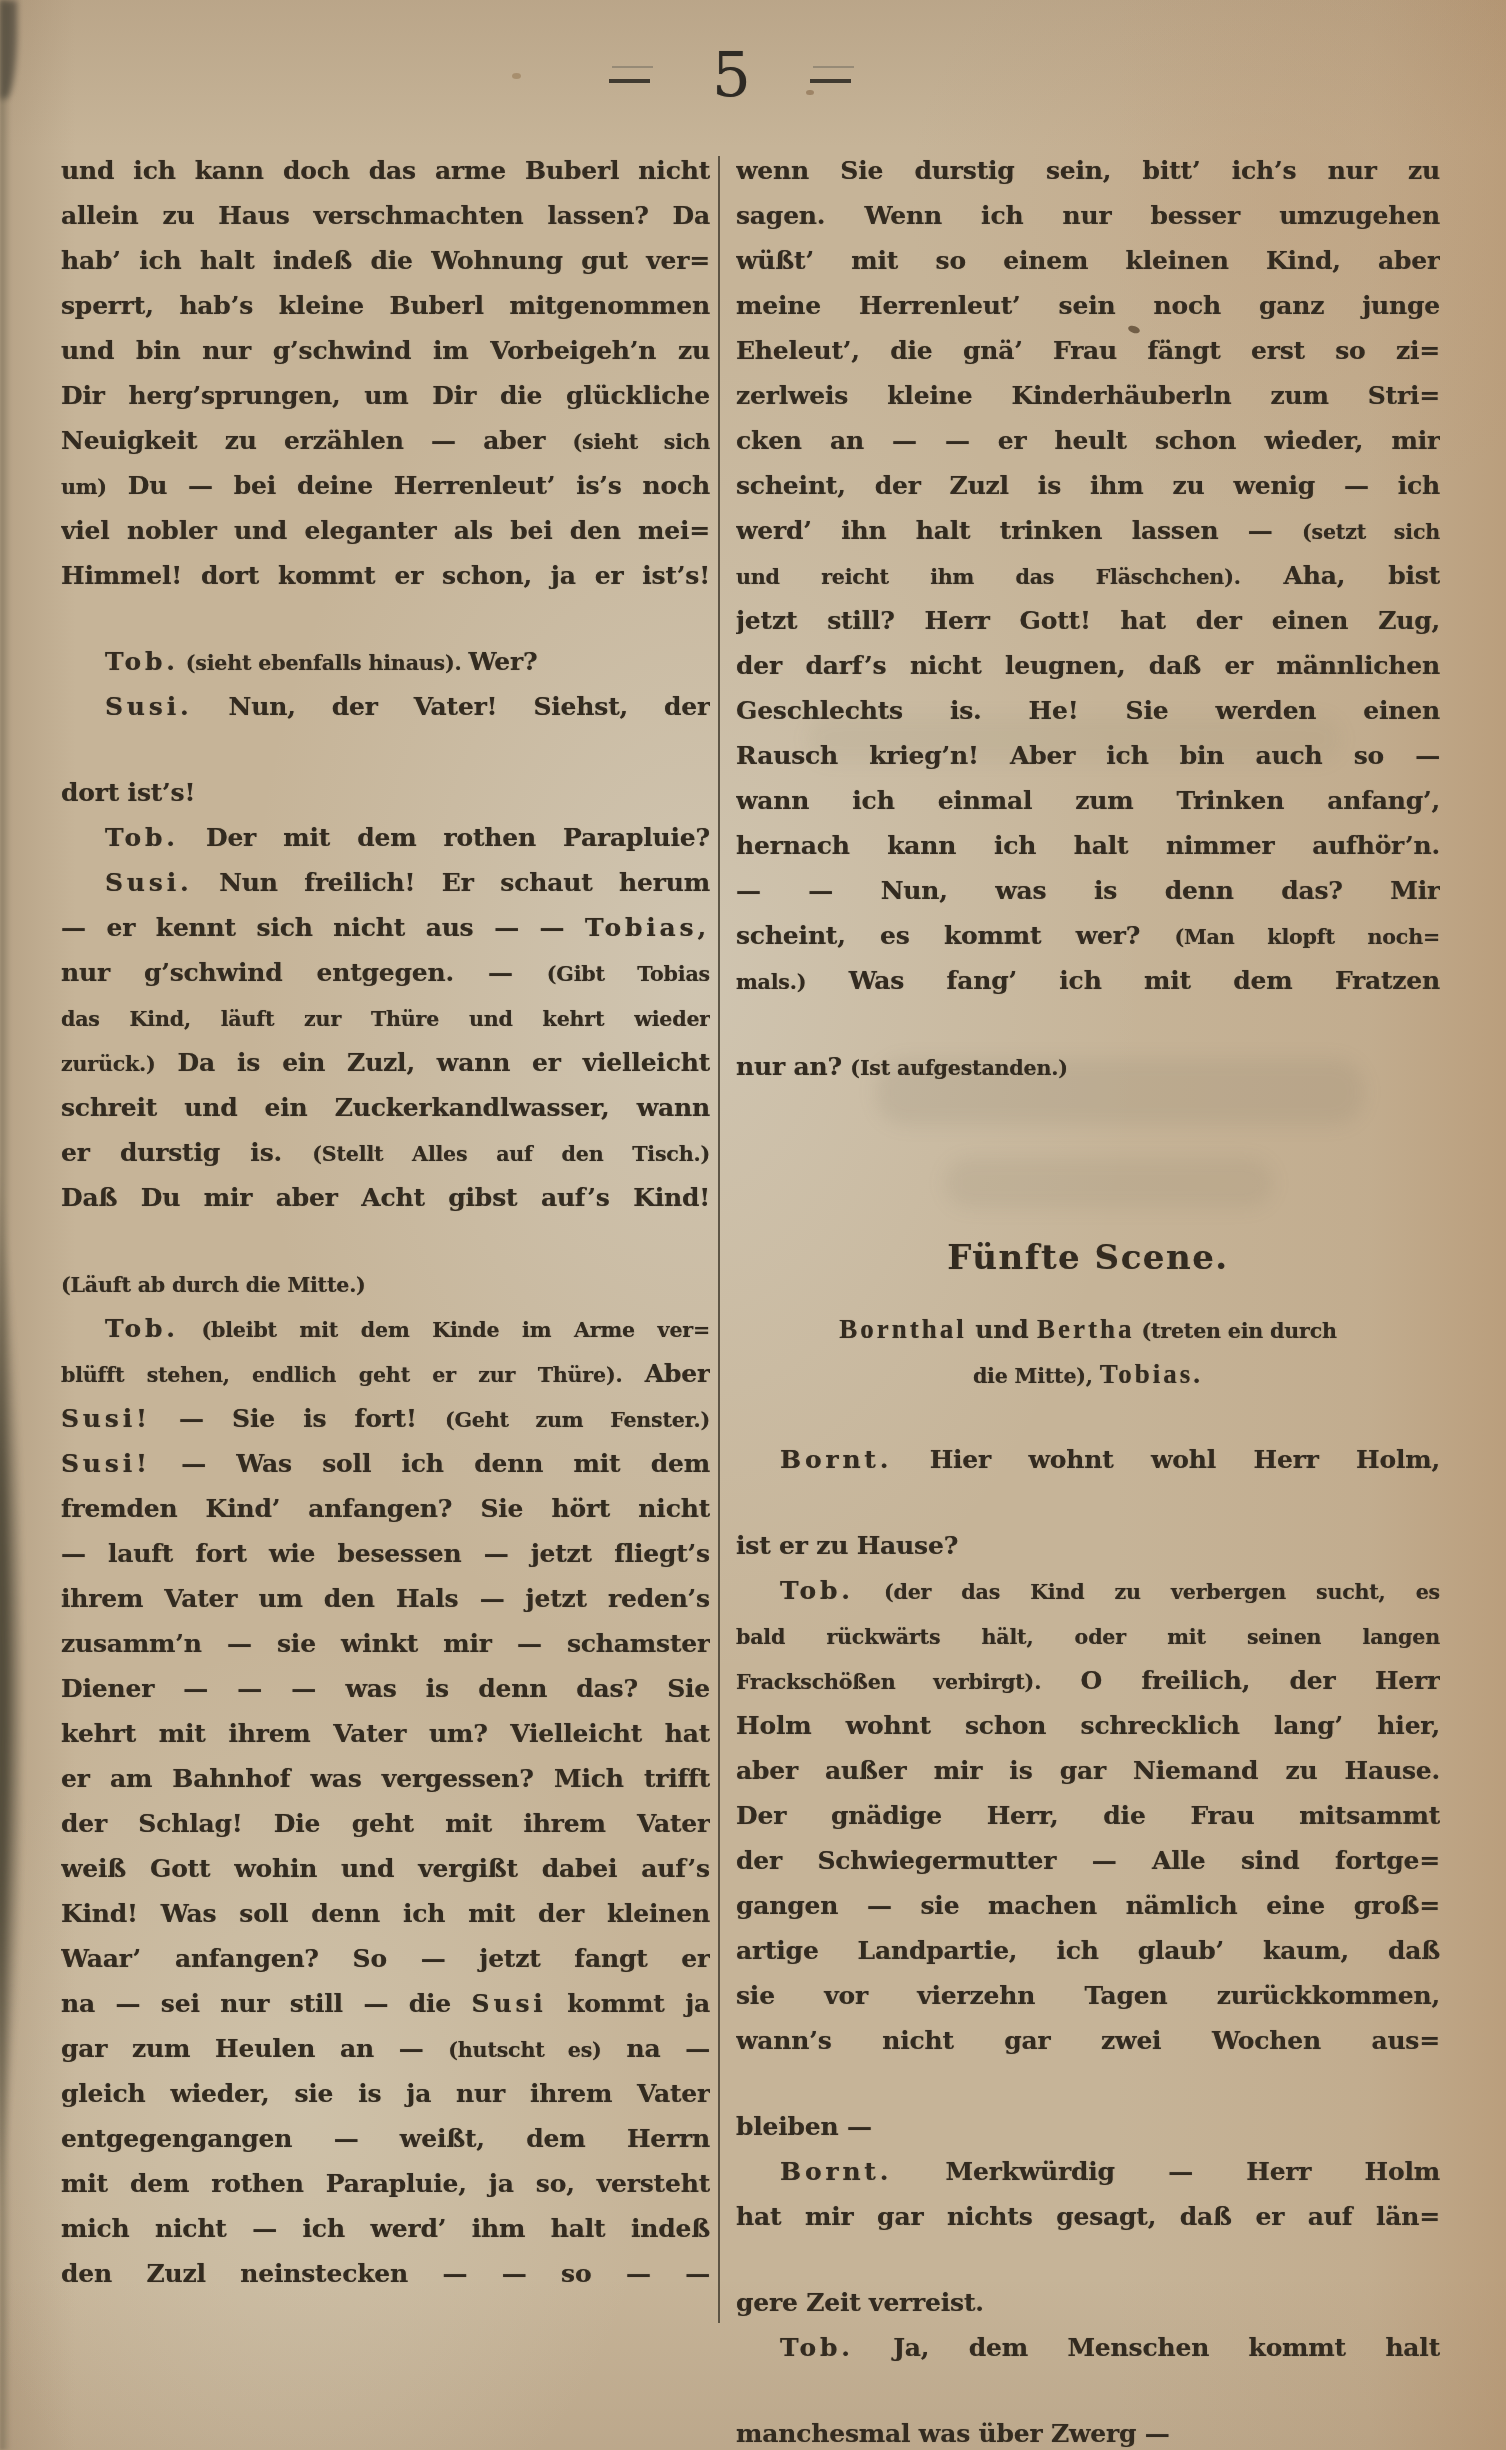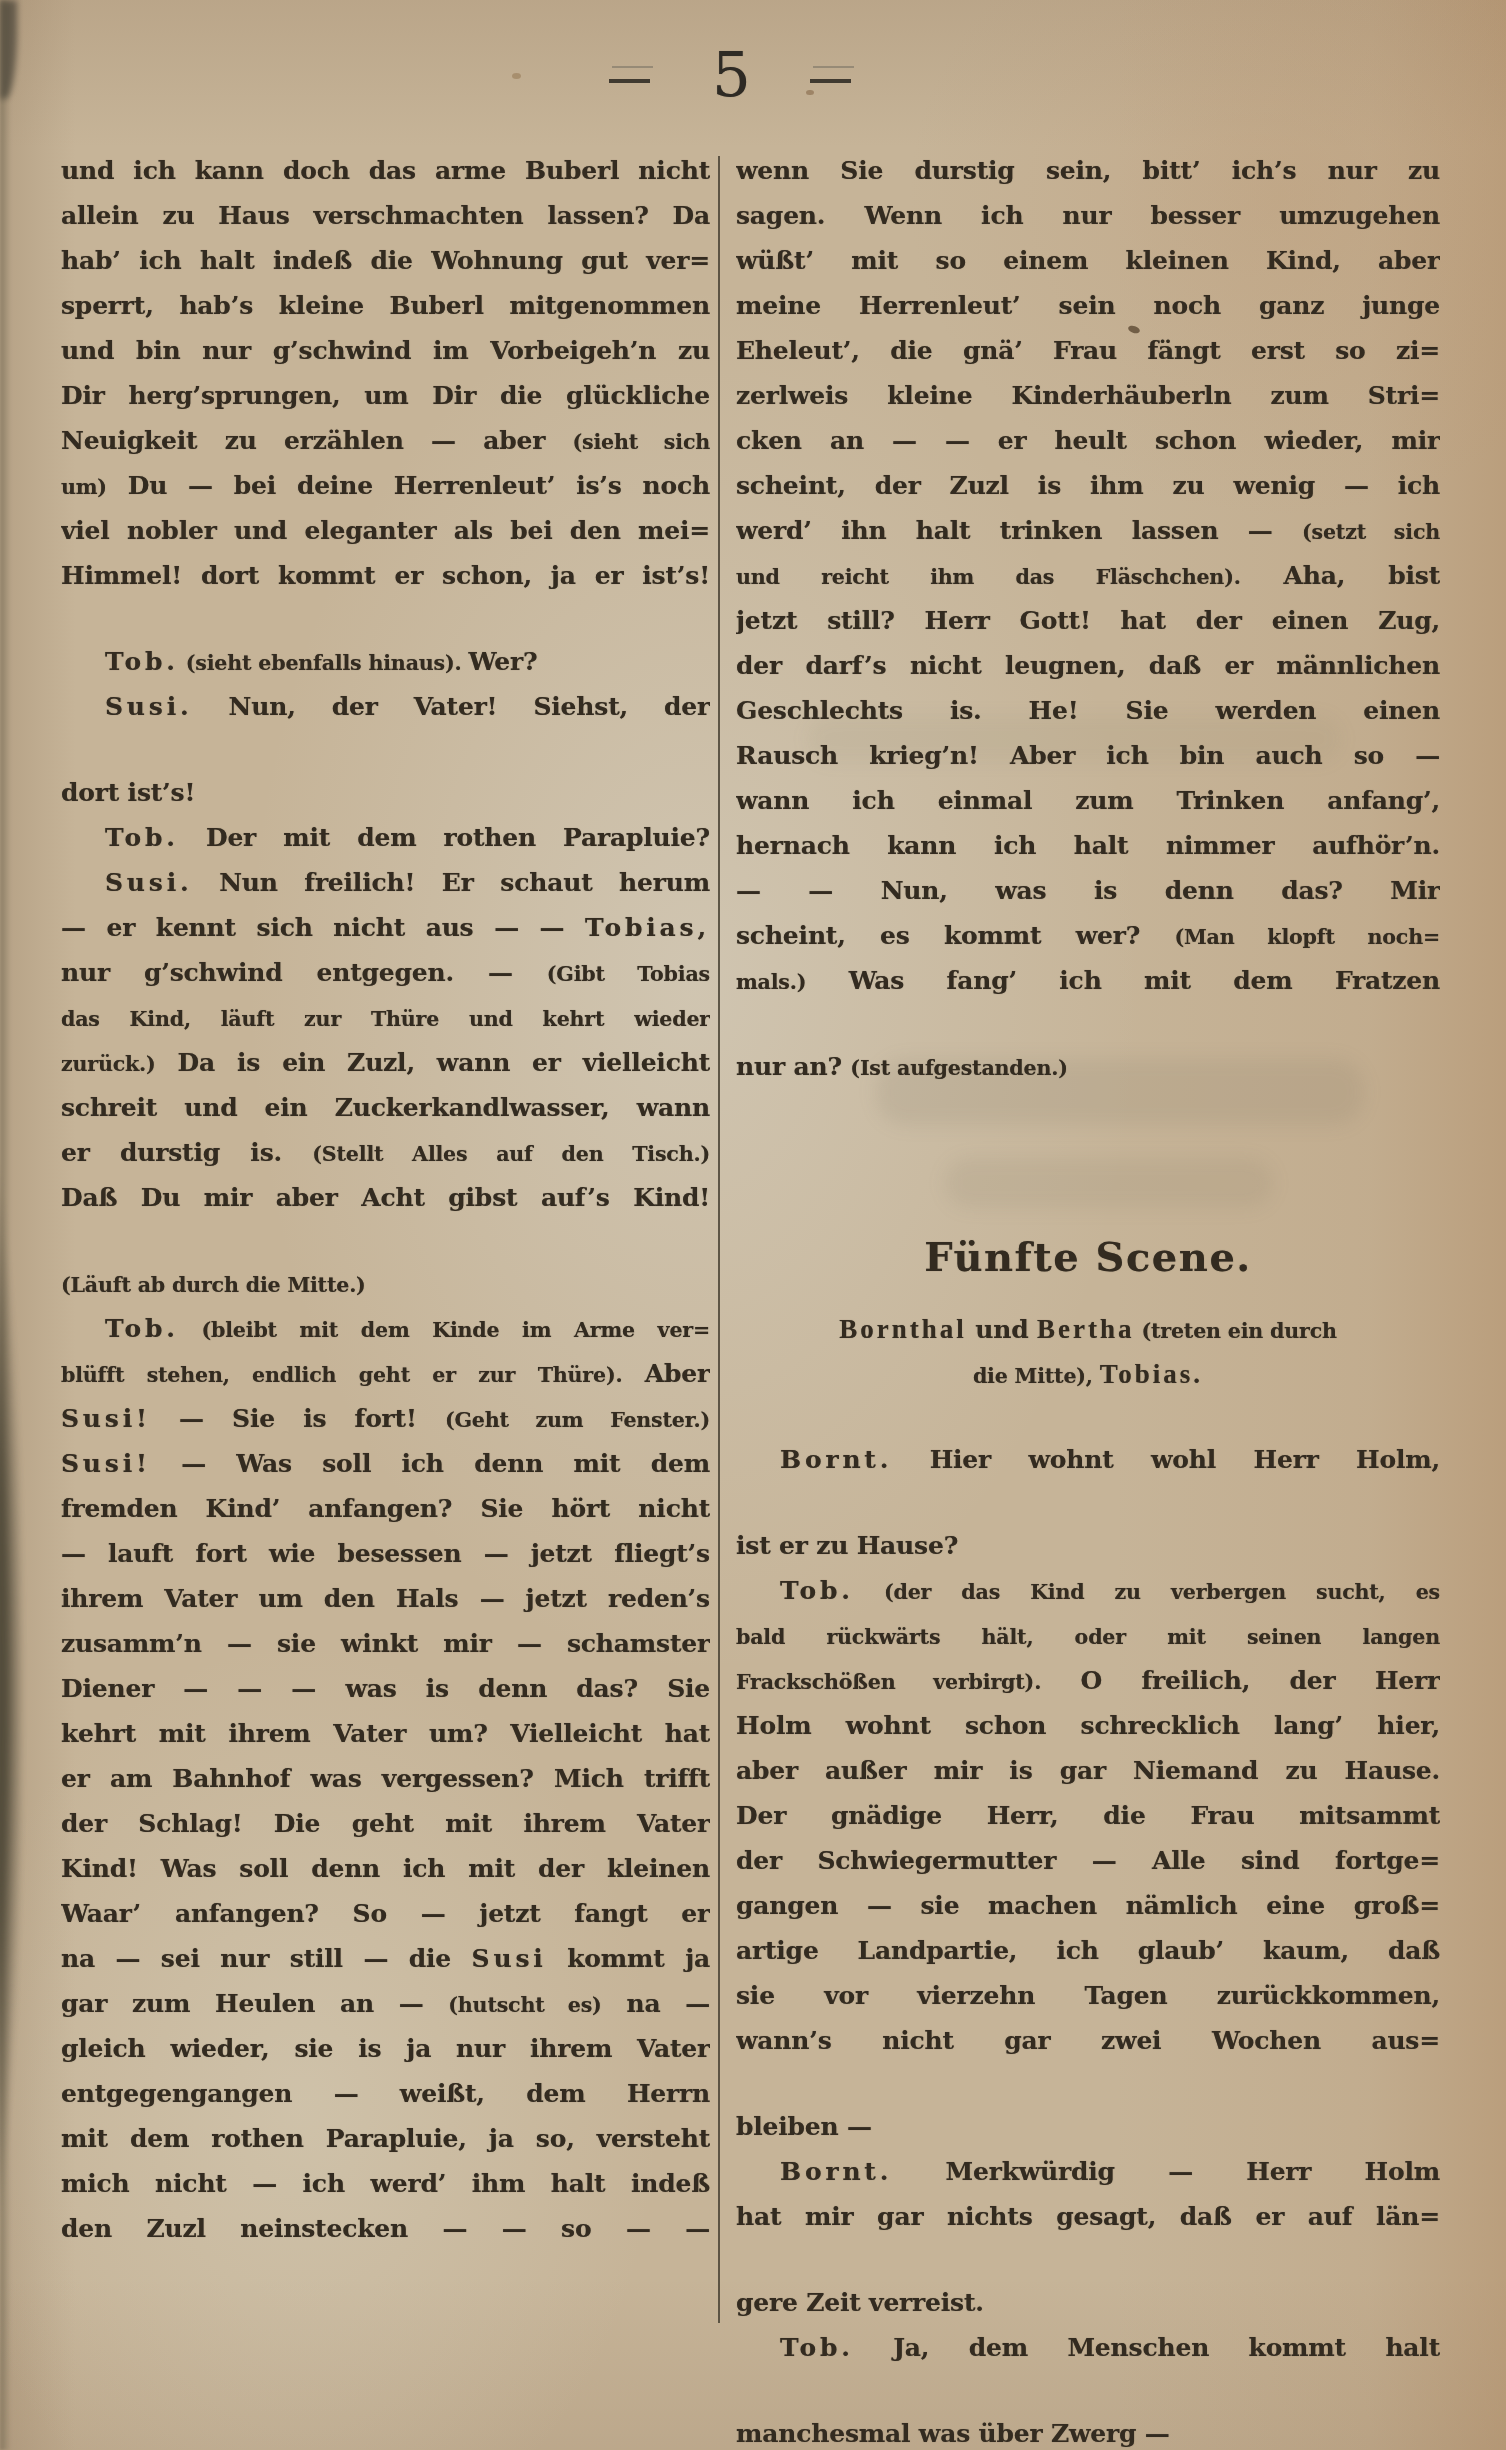--- a/index.html
+++ b/index.html
@@ -52,21 +52,21 @@
   .col{position:absolute;top:148px;font-size:25px;font-weight:700;letter-spacing:-0.2px;
     text-shadow:0 0 0.8px rgba(51,43,32,.55);}
   .col-left{left:61px;width:649px;}
   .col-right{left:736px;width:704px;}
 
   .line{height:45px;line-height:45px;overflow:hidden;}
   .j{text-align:justify;text-align-last:justify;}
   .l{text-align:left;text-align-last:left;margin-top:41px;}
   .c{text-align:center;text-align-last:center;}
   .in{padding-left:44px;}
-  .h{height:58px;line-height:58px;font-size:40px;letter-spacing:1.5px;}
+  .h{height:58px;line-height:58px;font-size:34px;letter-spacing:1.5px;}
   .g1{height:139px;} .g2{height:21.3px;} .g3{height:40px;}
 
   .seg-p{}
   .seg-n{letter-spacing:3.8px;}
   .seg-d{font-size:20.6px;}
   .seg-b{letter-spacing:3px;font-size:27px;font-family:Liberation Serif, serif;}
 </style>
 </head>
 <body>
 
@@ -118,20 +118,21 @@
       <div class="line j"><span class="seg-n">Susi!</span><span class="seg-p"> — Sie is fort! </span><span class="seg-d">(Geht zum Fenster.)</span></div>
       <div class="line j"><span class="seg-n">Susi!</span><span class="seg-p"> — Was soll ich denn mit dem</span></div>
       <div class="line j"><span class="seg-p">fremden Kind’ anfangen? Sie hört nicht</span></div>
       <div class="line j"><span class="seg-p">— lauft fort wie besessen — jetzt fliegt’s</span></div>
       <div class="line j"><span class="seg-p">ihrem Vater um den Hals — jetzt reden’s</span></div>
       <div class="line j"><span class="seg-p">zusamm’n — sie winkt mir — schamster</span></div>
       <div class="line j"><span class="seg-p">Diener — — — was is denn das? Sie</span></div>
       <div class="line j"><span class="seg-p">kehrt mit ihrem Vater um? Vielleicht hat</span></div>
       <div class="line j"><span class="seg-p">er am Bahnhof was vergessen? Mich trifft</span></div>
       <div class="line j"><span class="seg-p">der Schlag! Die geht mit ihrem Vater</span></div>
+      <div class="line j"><span class="seg-p">weiß Gott wohin und vergißt dabei auf’s</span></div>
       <div class="line j"><span class="seg-p">Kind! Was soll denn ich mit der kleinen</span></div>
       <div class="line j"><span class="seg-p">Waar’ anfangen? So — jetzt fangt er</span></div>
       <div class="line j"><span class="seg-p">na — sei nur still — die </span><span class="seg-n">Susi</span><span class="seg-p"> kommt ja</span></div>
       <div class="line j"><span class="seg-p">gar zum Heulen an — </span><span class="seg-d">(hutscht es)</span><span class="seg-p"> na —</span></div>
       <div class="line j"><span class="seg-p">gleich wieder, sie is ja nur ihrem Vater</span></div>
       <div class="line j"><span class="seg-p">entgegengangen — weißt, dem Herrn</span></div>
       <div class="line j"><span class="seg-p">mit dem rothen Parapluie, ja so, versteht</span></div>
       <div class="line j"><span class="seg-p">mich nicht — ich werd’ ihm halt indeß</span></div>
       <div class="line j"><span class="seg-p">den Zuzl neinstecken — — so — —</span></div>
     </div>

